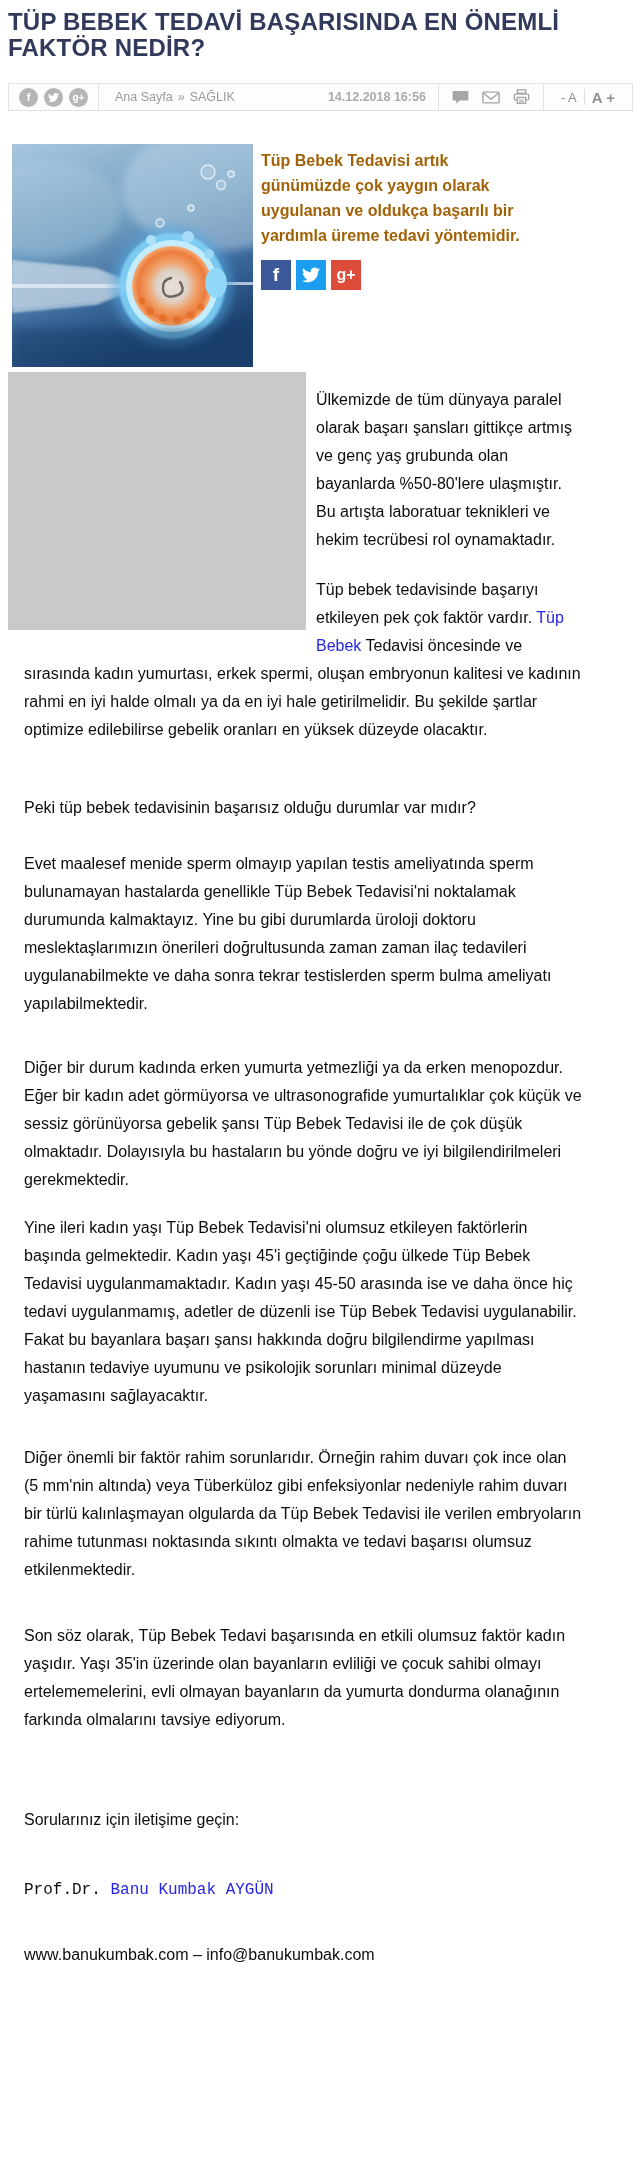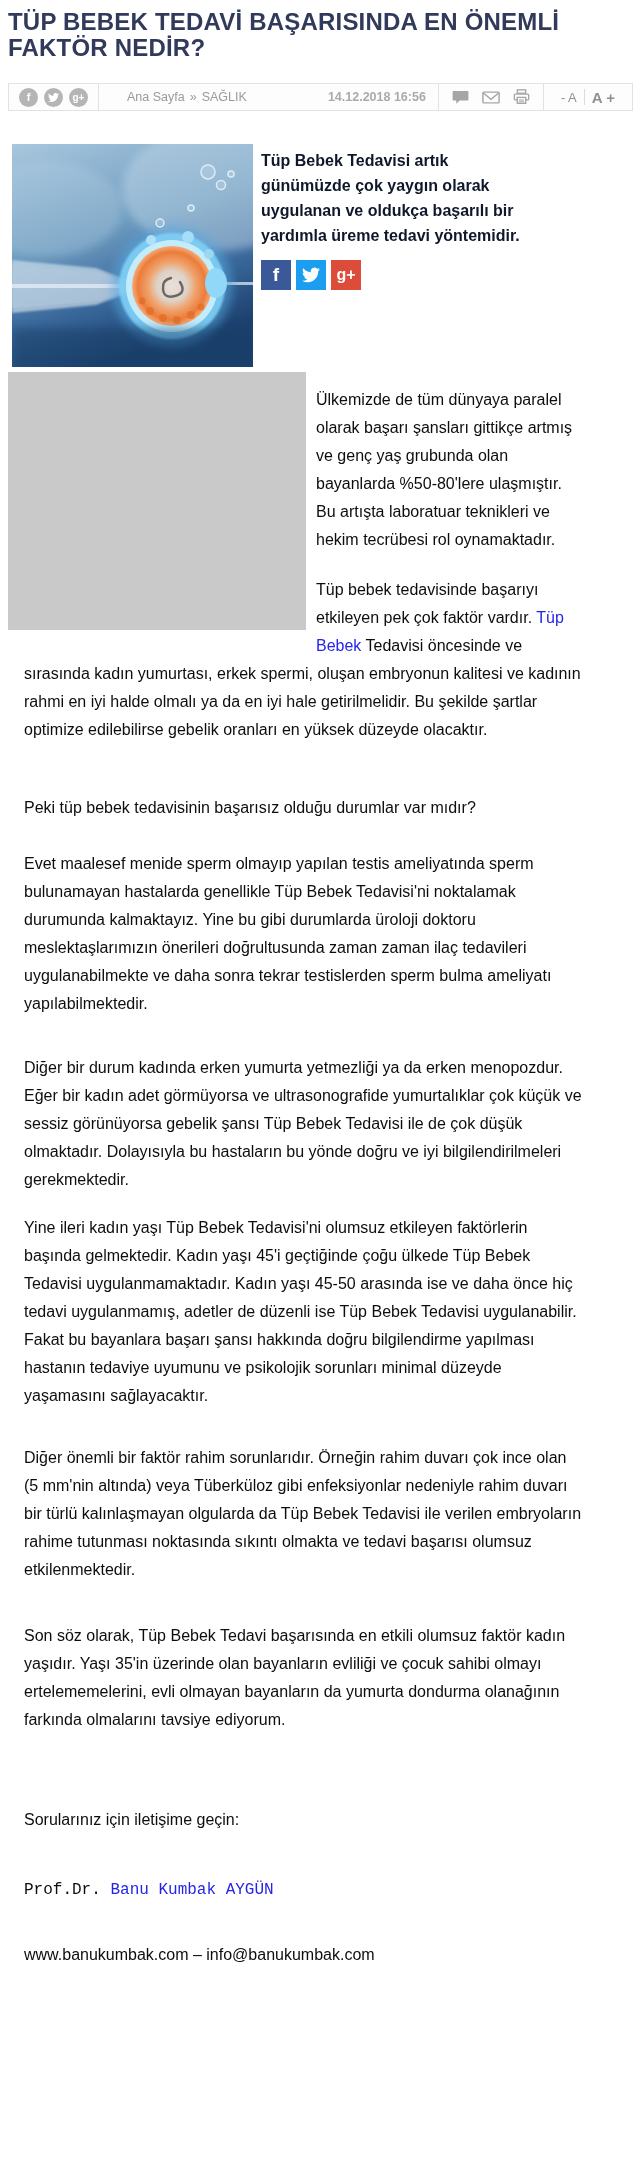--- a/index.html
+++ b/index.html
@@ -8,36 +8,36 @@
 
   
   h1.title{margin:9px 0 22px 0;font-size:24px;line-height:26px;font-weight:bold;color:#313a5a;letter-spacing:.2px;}
 
   
   .toolbar{height:28px;border:1px solid #e2e2e2;background:#fdfdfd;display:flex;align-items:stretch;font-size:12.5px;color:#999;box-sizing:border-box;}
   .tb-seg{display:flex;align-items:center;}
   .tb-social{gap:6px;padding:0 10px;}
   .circle{width:19px;height:19px;border-radius:50%;background:#b5b5b5;color:#fff;display:flex;align-items:center;justify-content:center;font-size:11px;font-weight:bold;cursor:pointer;}
   .circle svg{display:block;}
-  .tb-breadcrumb{border-left:1px solid #e2e2e2;padding:0 28px;flex:1;gap:5px;}
+  .tb-breadcrumb{border-left:1px solid #e2e2e2;padding:0 16px;flex:1;gap:5px;}
   .tb-breadcrumb .crumb{color:#9a9a9a;}
   .tb-date{padding:0 12px;color:#aaa;white-space:nowrap;font-weight:bold;}
   .tb-icons{border-left:1px solid #e2e2e2;padding:0 13px;gap:13px;}
   .tb-icons svg{display:block;}
   .tb-font{border-left:1px solid #e2e2e2;padding:0 10px;gap:0;}
   .fs-btn{color:#909090;cursor:pointer;padding:0 7px;white-space:nowrap;}
   .fs-small{font-size:13px;}
   .fs-big{font-size:15px;font-weight:bold;}
   .fs-sep{width:1px;height:16px;background:#dcdcdc;}
 
   
   .article-body{margin-top:33px;font-size:16px;line-height:28px;color:#0d0d0d;}
   .photo{float:left;width:241px;height:223px;margin:0 8px 0 4px;display:block;}
   .intro-col{overflow:hidden;width:270px;}
-  .intro{font-size:16px;font-weight:bold;line-height:25px;margin:4px 0 12px 0;color:#0f172a;}
+  .intro{font-size:16px;font-weight:bold;line-height:25px;margin:4px 0 12px 0;color:#a16207;}
   .share-row{display:flex;gap:5px;}
   .share-btn{width:30px;height:30px;display:flex;align-items:center;justify-content:center;color:#fff;font-weight:bold;cursor:pointer;}
   .share-fb{background:#3b5998;font-size:19px;}
   .share-tw{background:#1b9df0;}
   .share-gp{background:#dd4b39;font-size:16px;}
 
   .adbox{float:left;clear:left;width:298px;height:258px;background:#c9c9c9;margin:5px 10px 8px 0;}
 
   p{margin:16px;padding-right:32px;}
   .p-beside1{margin-top:96px;}

